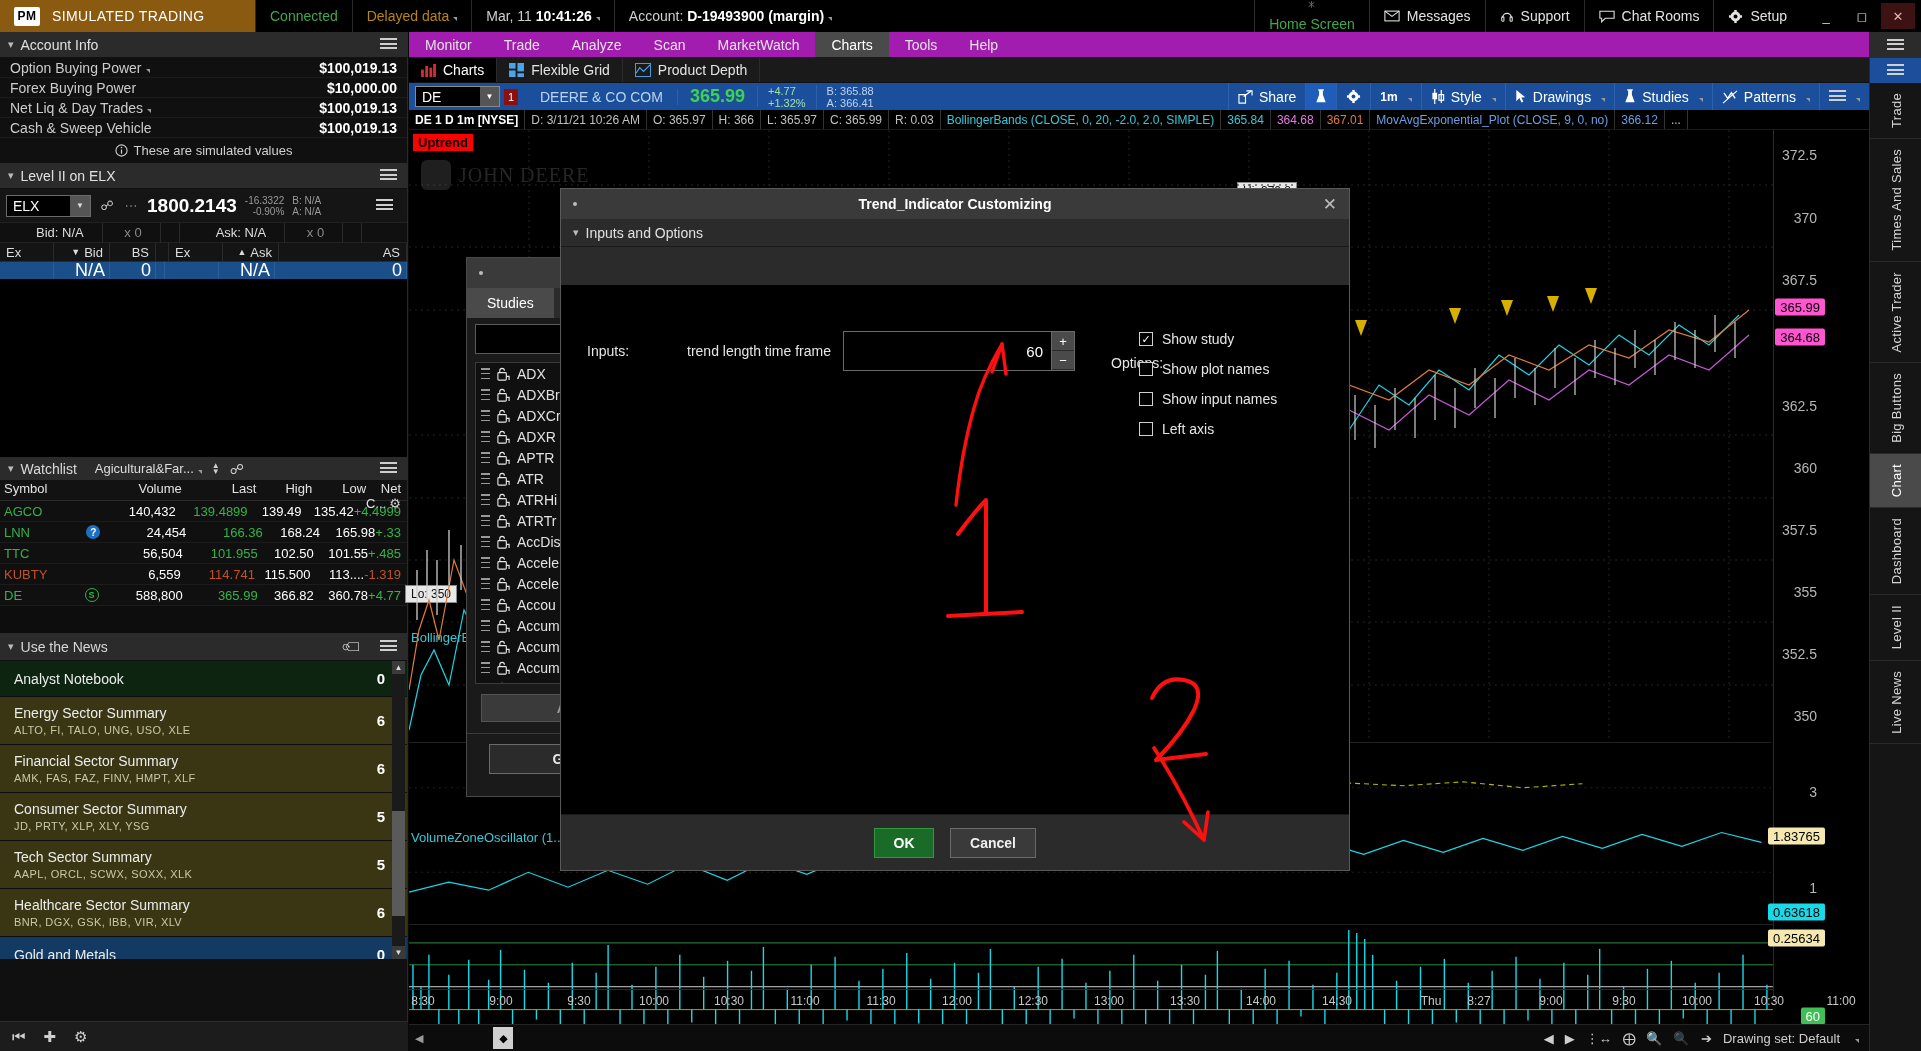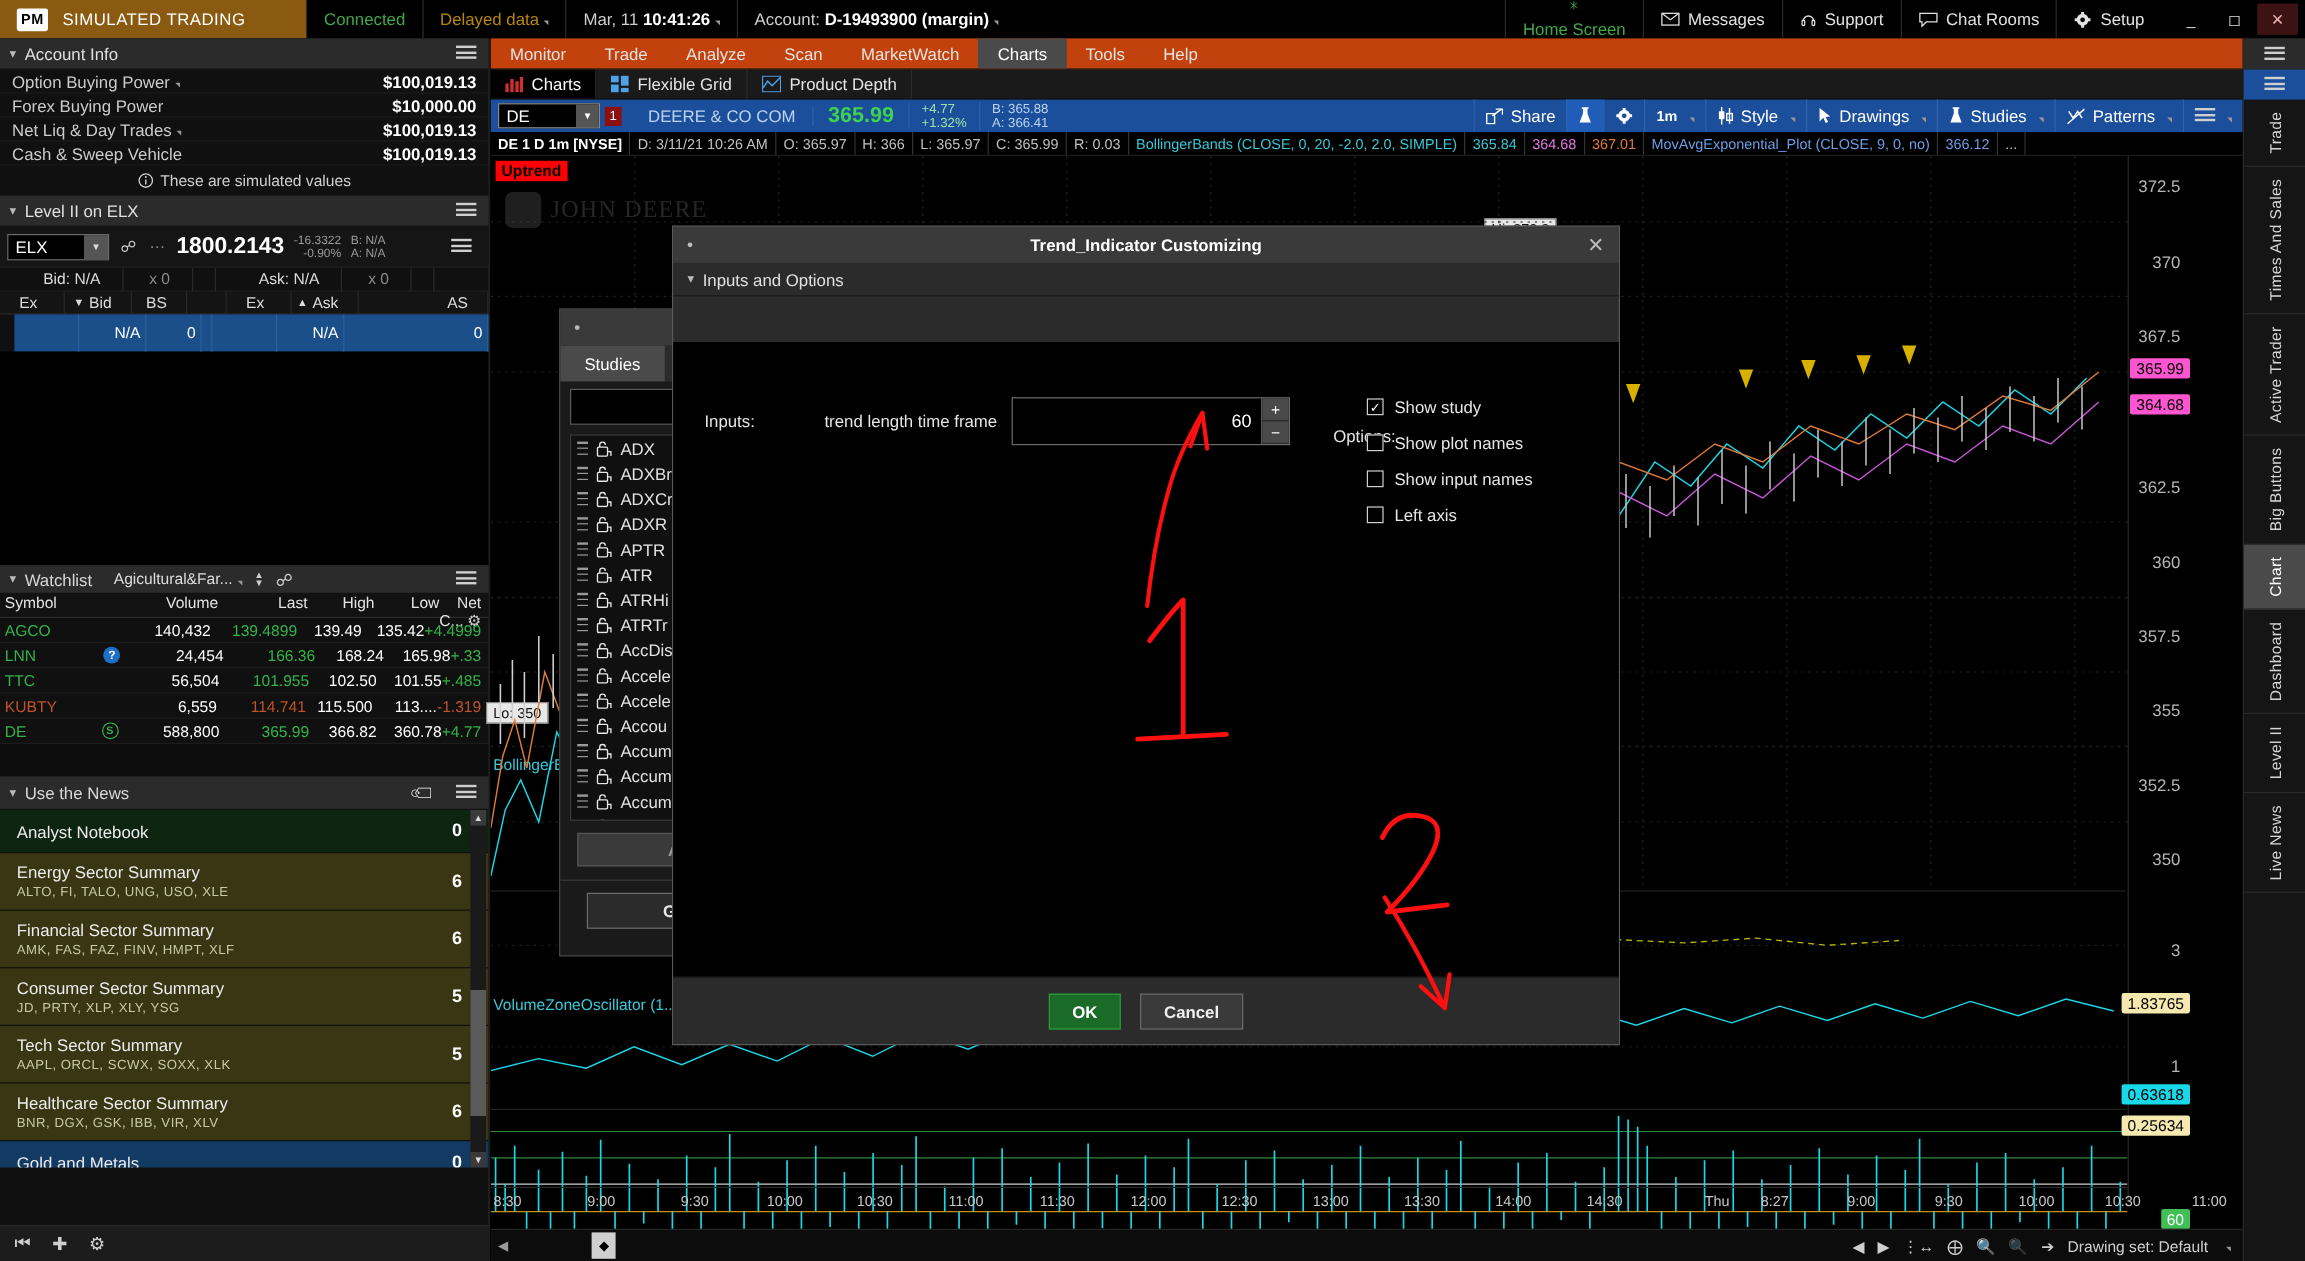--- a/index.html
+++ b/index.html
@@ -48,22 +48,22 @@
   .symbox{width:85px;height:22px;background:#000;border:1px solid #6b6b6b;display:flex;align-items:center;padding-left:6px;font-size:14px;color:#fff;}
   .symbox .dd{margin-left:auto;width:20px;height:20px;background:#555;display:flex;align-items:center;justify-content:center;font-size:8px;color:#ddd;}
   .icobtn{width:16px;height:18px;color:#cfcfcf;font-size:13px;display:flex;align-items:center;justify-content:center;}
   .lvl-price{font-size:19px;font-weight:bold;color:#fff;}
   .lvl-chg{font-size:10px;line-height:11px;color:#9a9a9a;text-align:right;}
   .lvl-ba{font-size:10px;line-height:11px;color:#9a9a9a;}
   .bidask{height:20px;display:flex;align-items:center;font-size:13px;color:#ddd;border-bottom:1px solid #222;}
   .bidask span{padding:0 18px;border-right:1px solid #2a2a2a;height:20px;display:flex;align-items:center;}
   .gray{color:#8a8a8a;}
   .l2head{height:19px;display:flex;font-size:13px;color:#ddd;background:#141414;border-bottom:1px solid #2a2a2a;}
-  .l2head div{display:flex;align-items:center;border-right:1px solid #2a2a2a;padding:0 16px;}
-  .l2row{height:31px;display:flex;font-size:13px;background:#1b4f8a;color:#fff;margin-left:12px;}
+  .l2head div{display:flex;align-items:center;border-right:1px solid #2a2a2a;padding:0 6px;}
+  .l2row{height:17px;display:flex;font-size:18px;background:#1b4f8a;color:#fff;}
   .l2row div{display:flex;align-items:center;border-right:1px solid #2a5f9e;padding:0 4px;}
   .l2blank{height:178px;background:#000;}
 
   .wl-toolbar{height:24px;background:#2b2b2b;display:flex;align-items:center;padding-left:8px;font-size:14px;border-bottom:1px solid #111;}
   .wl-name{margin-left:18px;color:#ddd;font-size:13px;}
   .wl-cols{height:20px;display:flex;font-size:13px;color:#e3e3e3;background:#121212;border-bottom:1px solid #2a2a2a;}
   .wl-row{height:21px;display:flex;font-size:13px;border-bottom:1px solid #1c1c1c;align-items:center;}
   .c-sym{width:75px;padding-left:4px;}
   .c-badge{width:45px;display:flex;justify-content:center;}
   .c-vol{width:75px;text-align:right;}
@@ -90,21 +90,21 @@
   .news-scroll{position:absolute;right:2px;top:0;width:13px;height:100%;background:#1a1a1a;}
   .news-thumb{position:absolute;right:2px;top:150px;width:13px;height:105px;background:#5a5a5a;}
   .arrowbtn{position:absolute;right:2px;width:13px;height:13px;background:#3a3a3a;color:#ddd;font-size:8px;
             display:flex;align-items:center;justify-content:center;}
 
   .leftfoot{position:absolute;left:0;bottom:0;width:408px;height:30px;background:#1c1c1c;border-top:1px solid #2b2b2b;
             display:flex;align-items:center;gap:18px;padding-left:12px;color:#cfcfcf;font-size:15px;}
 
   
   .main{position:absolute;left:409px;top:32px;right:52px;bottom:0;background:#000;}
-  .menubar{height:26px;background:#c2410c;display:flex;align-items:stretch;border-bottom:1px solid #1a1a1a;}
+  .menubar{height:26px;background:#a21caf;display:flex;align-items:stretch;border-bottom:1px solid #1a1a1a;}
   .menubar .mi{padding:0 16px;display:flex;align-items:center;font-size:14px;color:#e4e4e4;}
   .menubar .mi.active{background:#4a4a4a;color:#fff;}
   .subbar{height:25px;background:#1a1a1a;display:flex;align-items:stretch;border-bottom:1px solid #111;}
   .subbar .si{padding:0 12px;display:flex;align-items:center;gap:7px;font-size:14px;color:#e4e4e4;border-right:1px solid #2a2a2a;}
   .subbar .si.active{background:#000;color:#fff;}
 
   .symbar{height:27px;background:#1b4f9c;display:flex;align-items:center;padding-left:6px;gap:0;}
   .symbar .sb-box{width:85px;height:21px;background:#000;border:1px solid #888;display:flex;align-items:center;padding-left:6px;font-size:14px;color:#fff;}
   .symbar .sb-box .dd{margin-left:auto;width:19px;height:19px;background:#555;display:flex;align-items:center;justify-content:center;font-size:8px;}
   .redchip{width:14px;height:16px;background:#8c1010;color:#fff;font-size:11px;display:flex;align-items:center;justify-content:center;margin-left:4px;}

